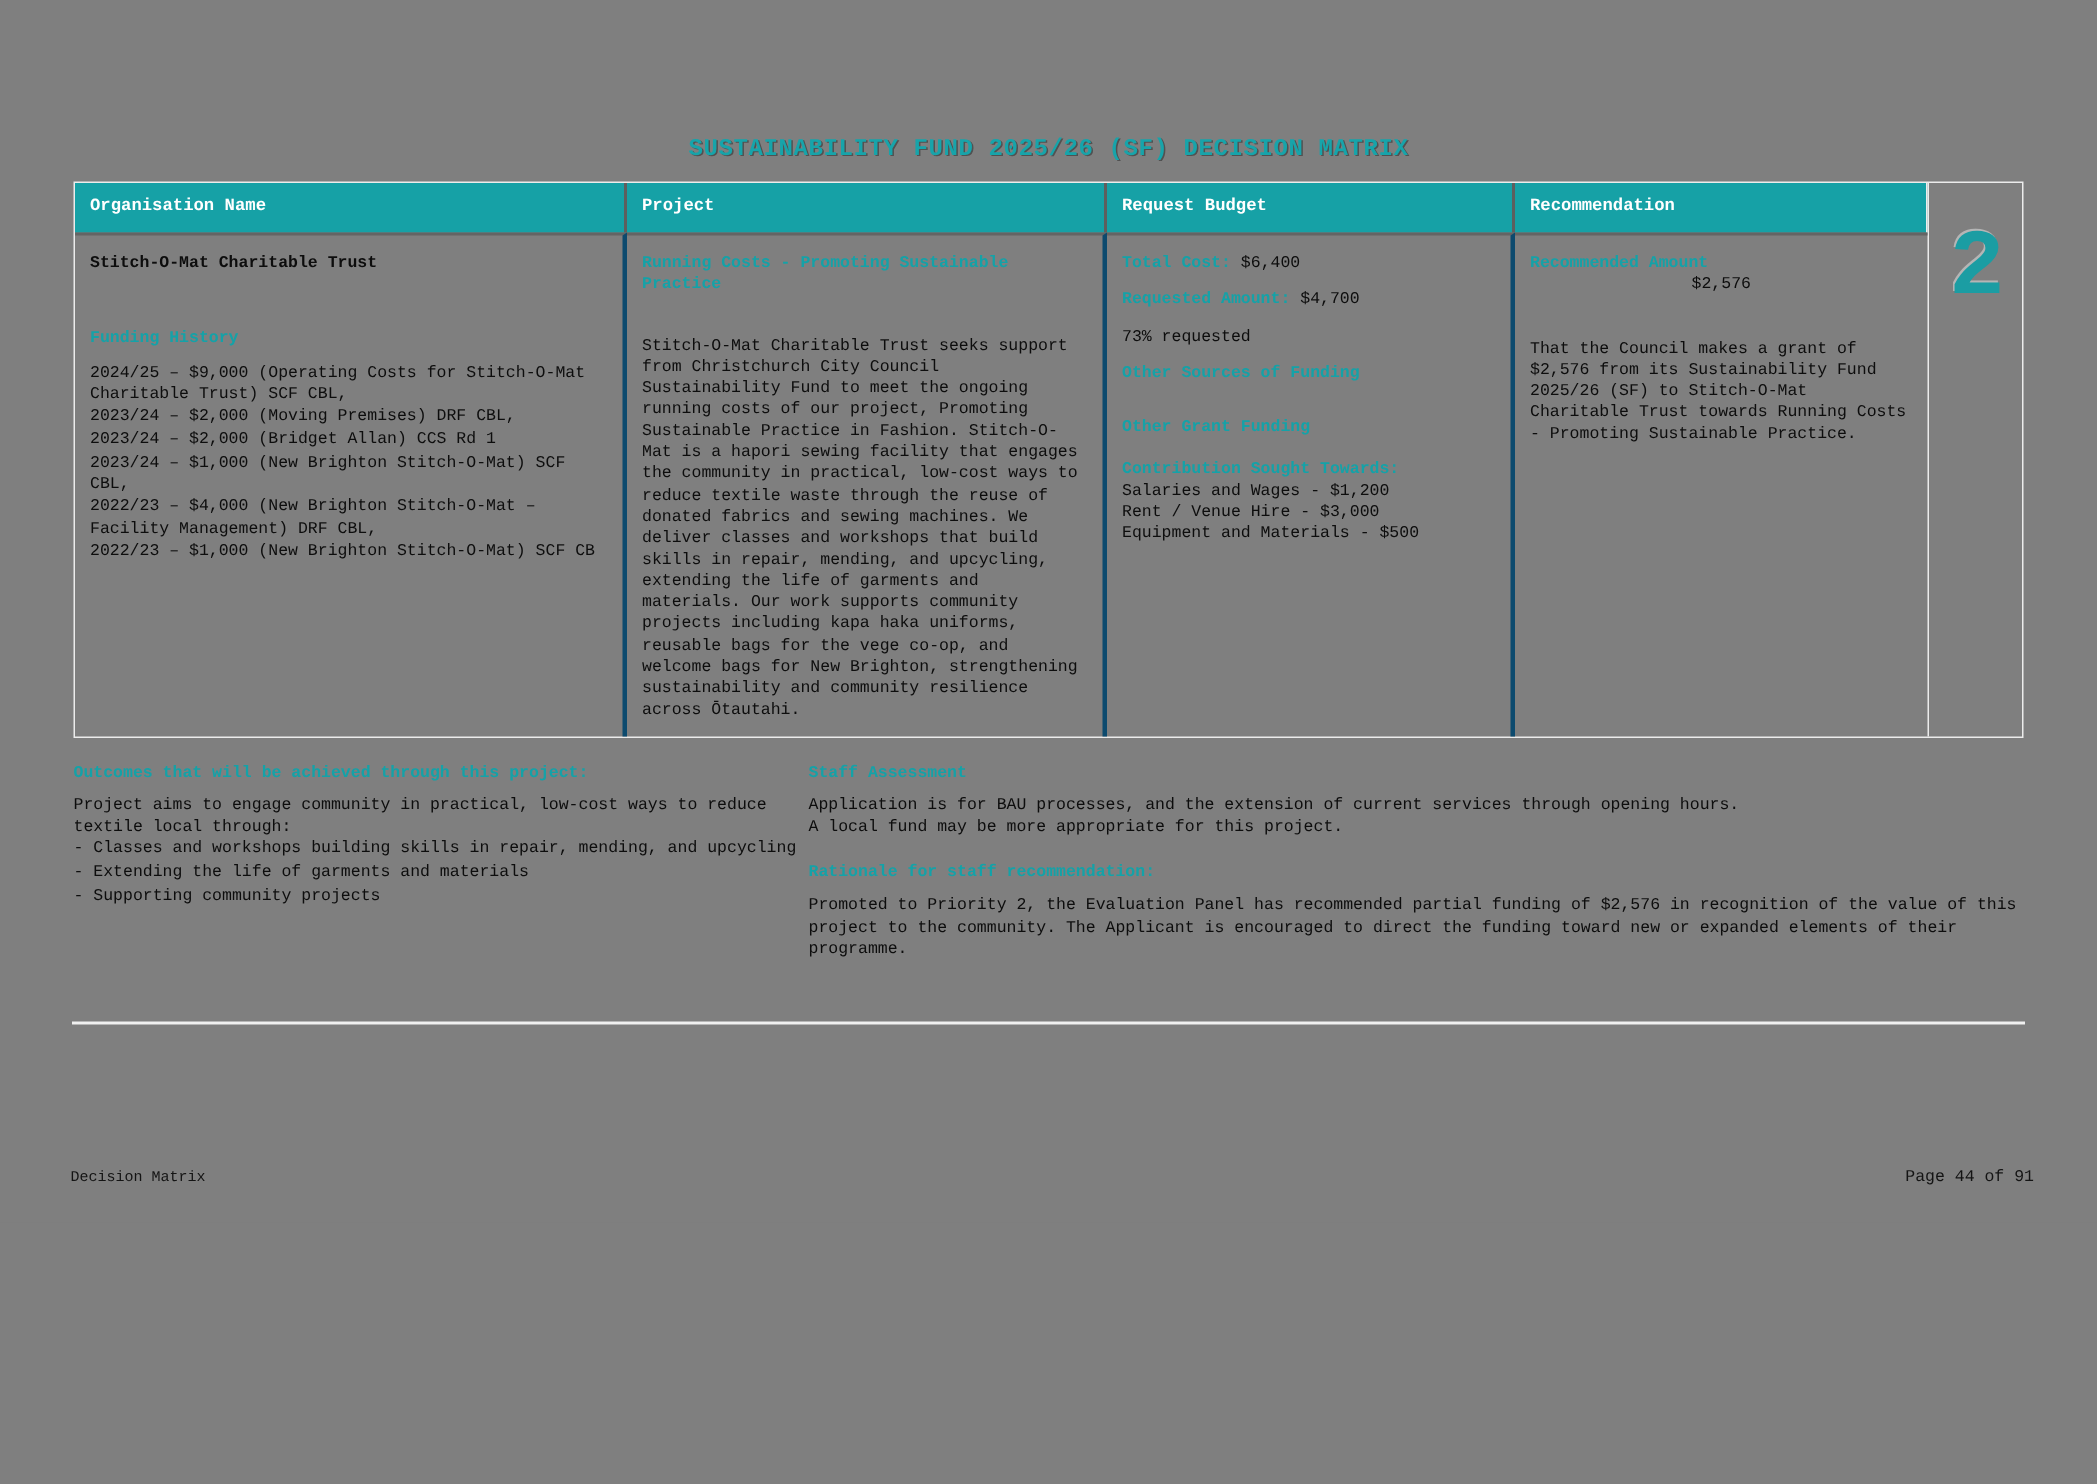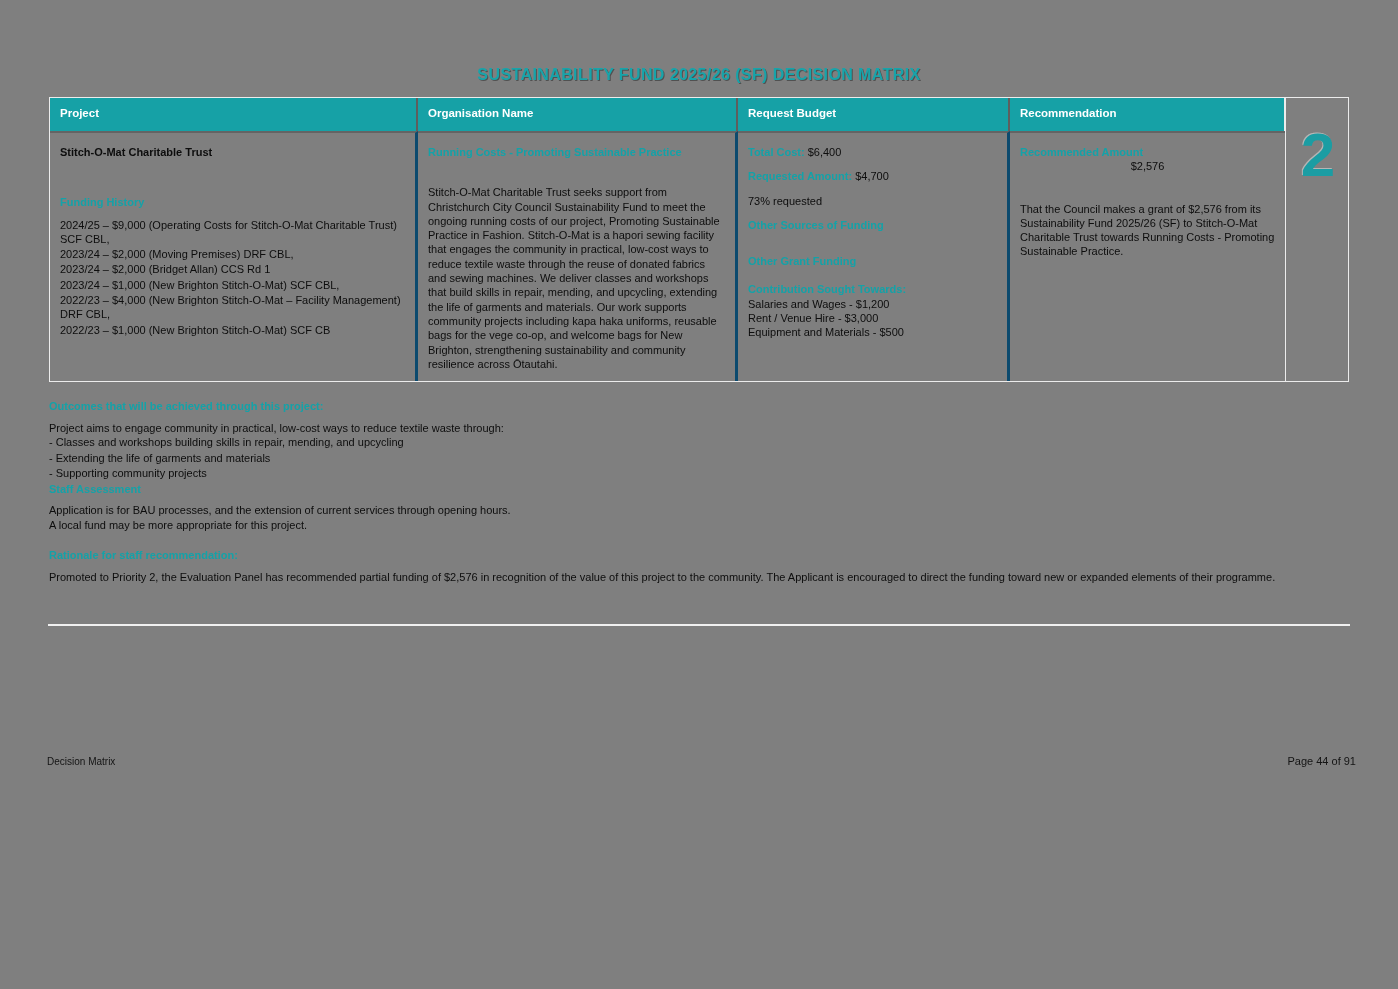--- a/index.html
+++ b/index.html
@@ -1,23 +1,24 @@
 <!DOCTYPE html>
 <html><head>
 <meta charset="utf-8">
 <style>
   * { margin: 0; padding: 0; box-sizing: border-box; }
   html, body { background: #7f7f7f; }
   .page {
     width: 1398px; height: 791px;
     position: relative;
     background: #7f7f7f;
-    font-family: Liberation Sans, sans-serif;
+    font-family: Liberation Mono, monospace;
     color: #0d0d0d;
     overflow: hidden;
+    margin-top: 24px;
   }
   .title {
     padding-top: 66px;
     text-align: center;
     color: #17a4aa;
     font-size: 16px;
     font-weight: bold;
     letter-spacing: 0.4px;
     text-shadow: 1px 1px 0 #515151;
   }
@@ -72,21 +73,20 @@
   .proj-title { margin-bottom: 26px; }
   .budget-line { margin-bottom: 10px; }
   .gap-top-lg { margin-top: 22px; }
   .gap-top-md { margin-top: 14px; }
   .rec-amount { margin-bottom: 2px; text-align: center; }
   .rec-text { margin-top: 28px; }
   .lower {
     width: 1300px;
     margin: 17px auto 0 auto;
     display: flex;
-    flex-direction: column;
   }
   .lower-left { width: 490px; flex: none; }
   .lower-right { flex: 1; padding-left: 0; }
   .lower h3 { margin-bottom: 7px; }
   .body-text { font-size: 11px; line-height: 1.32; }
   .bullets div { margin-bottom: 1px; }
   .outcome-extra { margin-top: 15px; }
   .rationale-block { margin-top: 16px; }
   .rule {
     width: 1302px;
@@ -111,22 +111,22 @@
   }
 </style>
 </head>
 <body>
 
 <div class="page">
 
   <div class="title">SUSTAINABILITY FUND 2025/26 (SF) DECISION MATRIX</div>
 
   <div class="matrix">
+    <div class="th">Organisation Name</div>
     <div class="th">Project</div>
-    <div class="th">Organisation Name</div>
     <div class="th">Request Budget</div>
     <div class="th">Recommendation</div>
 
     <div class="priority-cell">
       <div class="priority-num">2</div>
     </div>
 
     <div class="td">
       <div class="org-name">Stitch-O-Mat Charitable Trust</div>
       <div class="teal-h fh-label">Funding History</div>
@@ -164,21 +164,21 @@
     <div class="td">
       <div class="teal-h">Recommended Amount</div>
       <div class="rec-amount">$2,576</div>
       <div class="rec-text">That the Council makes a grant of $2,576 from its Sustainability Fund 2025/26 (SF) to Stitch-O-Mat Charitable Trust towards Running Costs - Promoting Sustainable Practice.</div>
     </div>
   </div>
 
   <div class="lower">
     <div class="lower-left body-text">
       <h3 class="teal-h">Outcomes that will be achieved through this project:</h3>
-      <div>Project aims to engage community in practical, low-cost ways to reduce textile waste through:</div>
+      <div>Project aims to engage community in practical, low-cost ways to reduce textile local through:</div>
       <div class="bullets">
         <div>- Classes and workshops building skills in repair, mending, and upcycling</div>
         <div>- Extending the life of garments and materials</div>
         <div>- Supporting community projects</div>
       </div>
     </div>
 
     <div class="lower-right body-text">
       <h3 class="teal-h">Staff Assessment</h3>
       <div>Application is for BAU processes, and the extension of current services through opening hours.</div>

